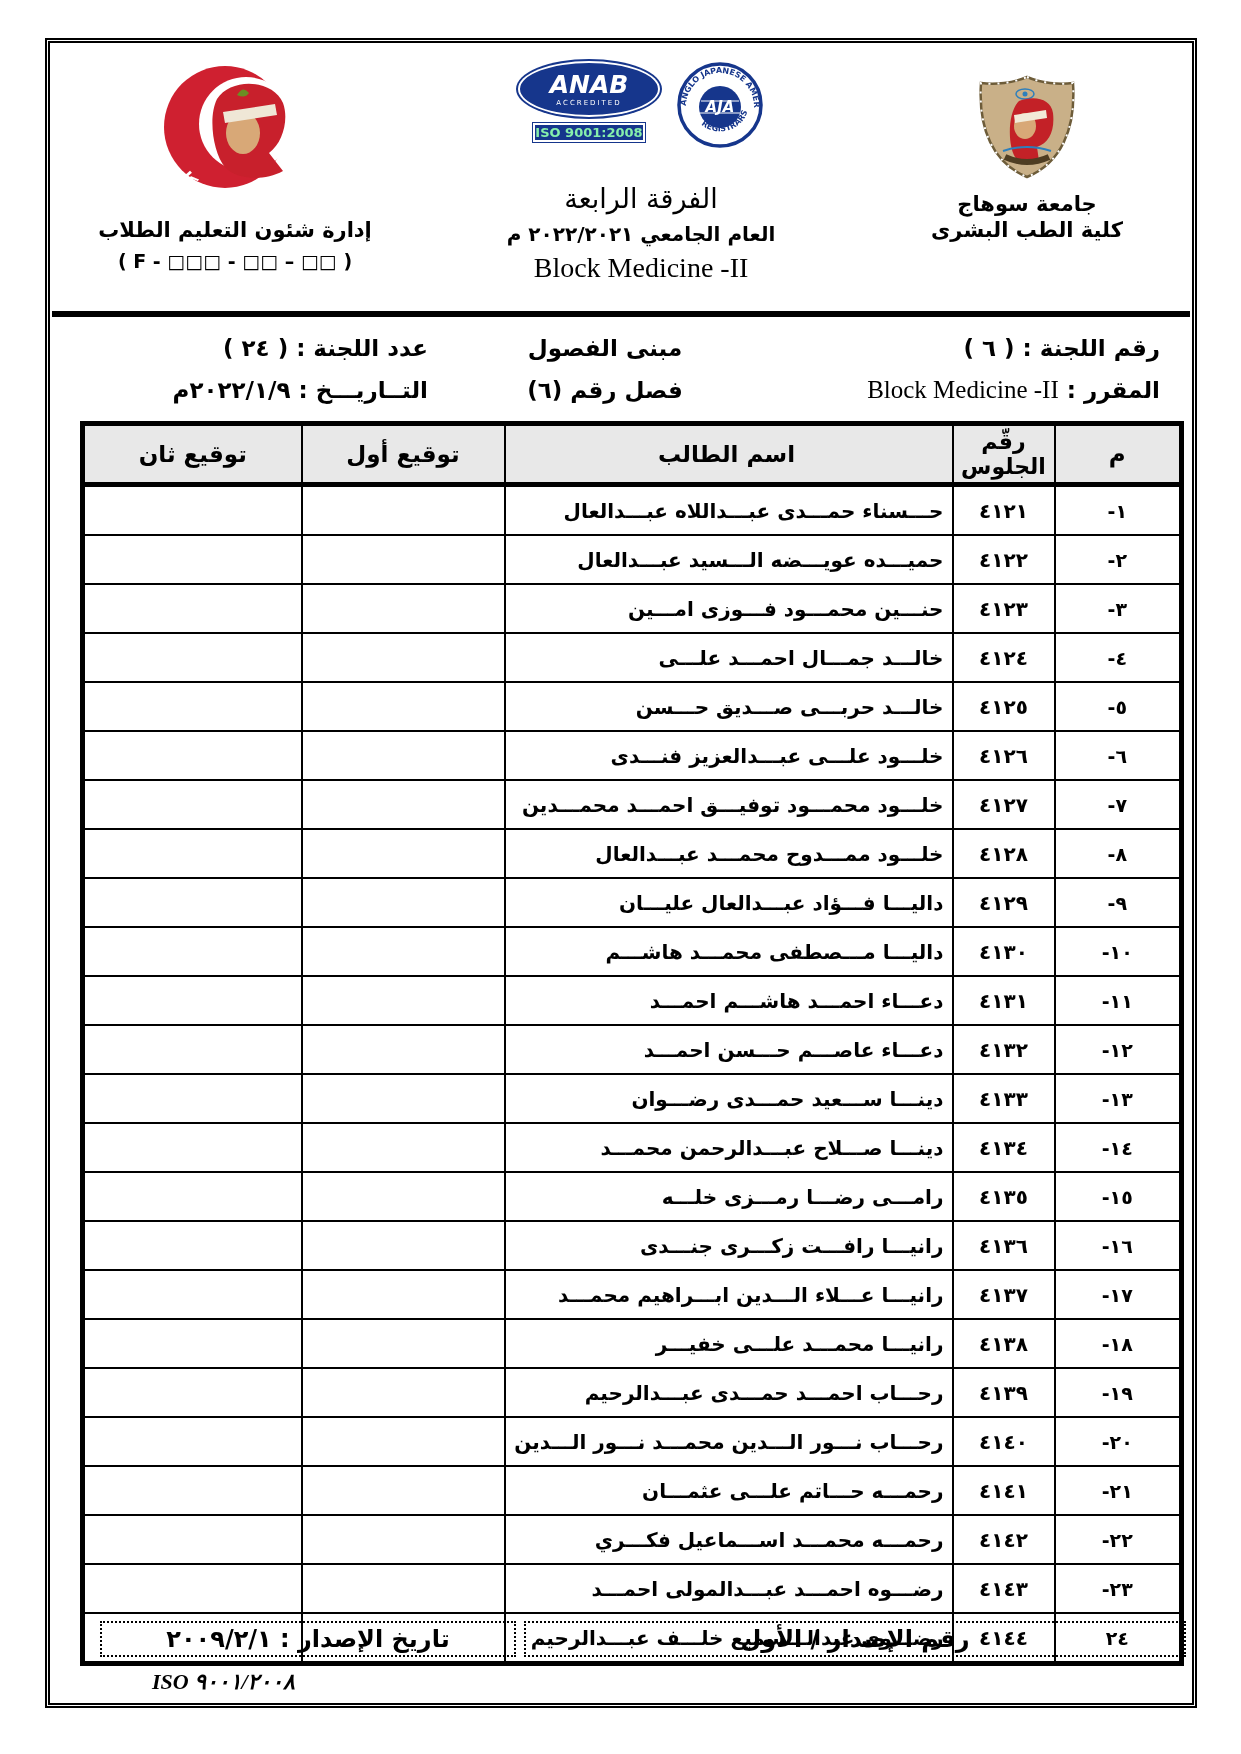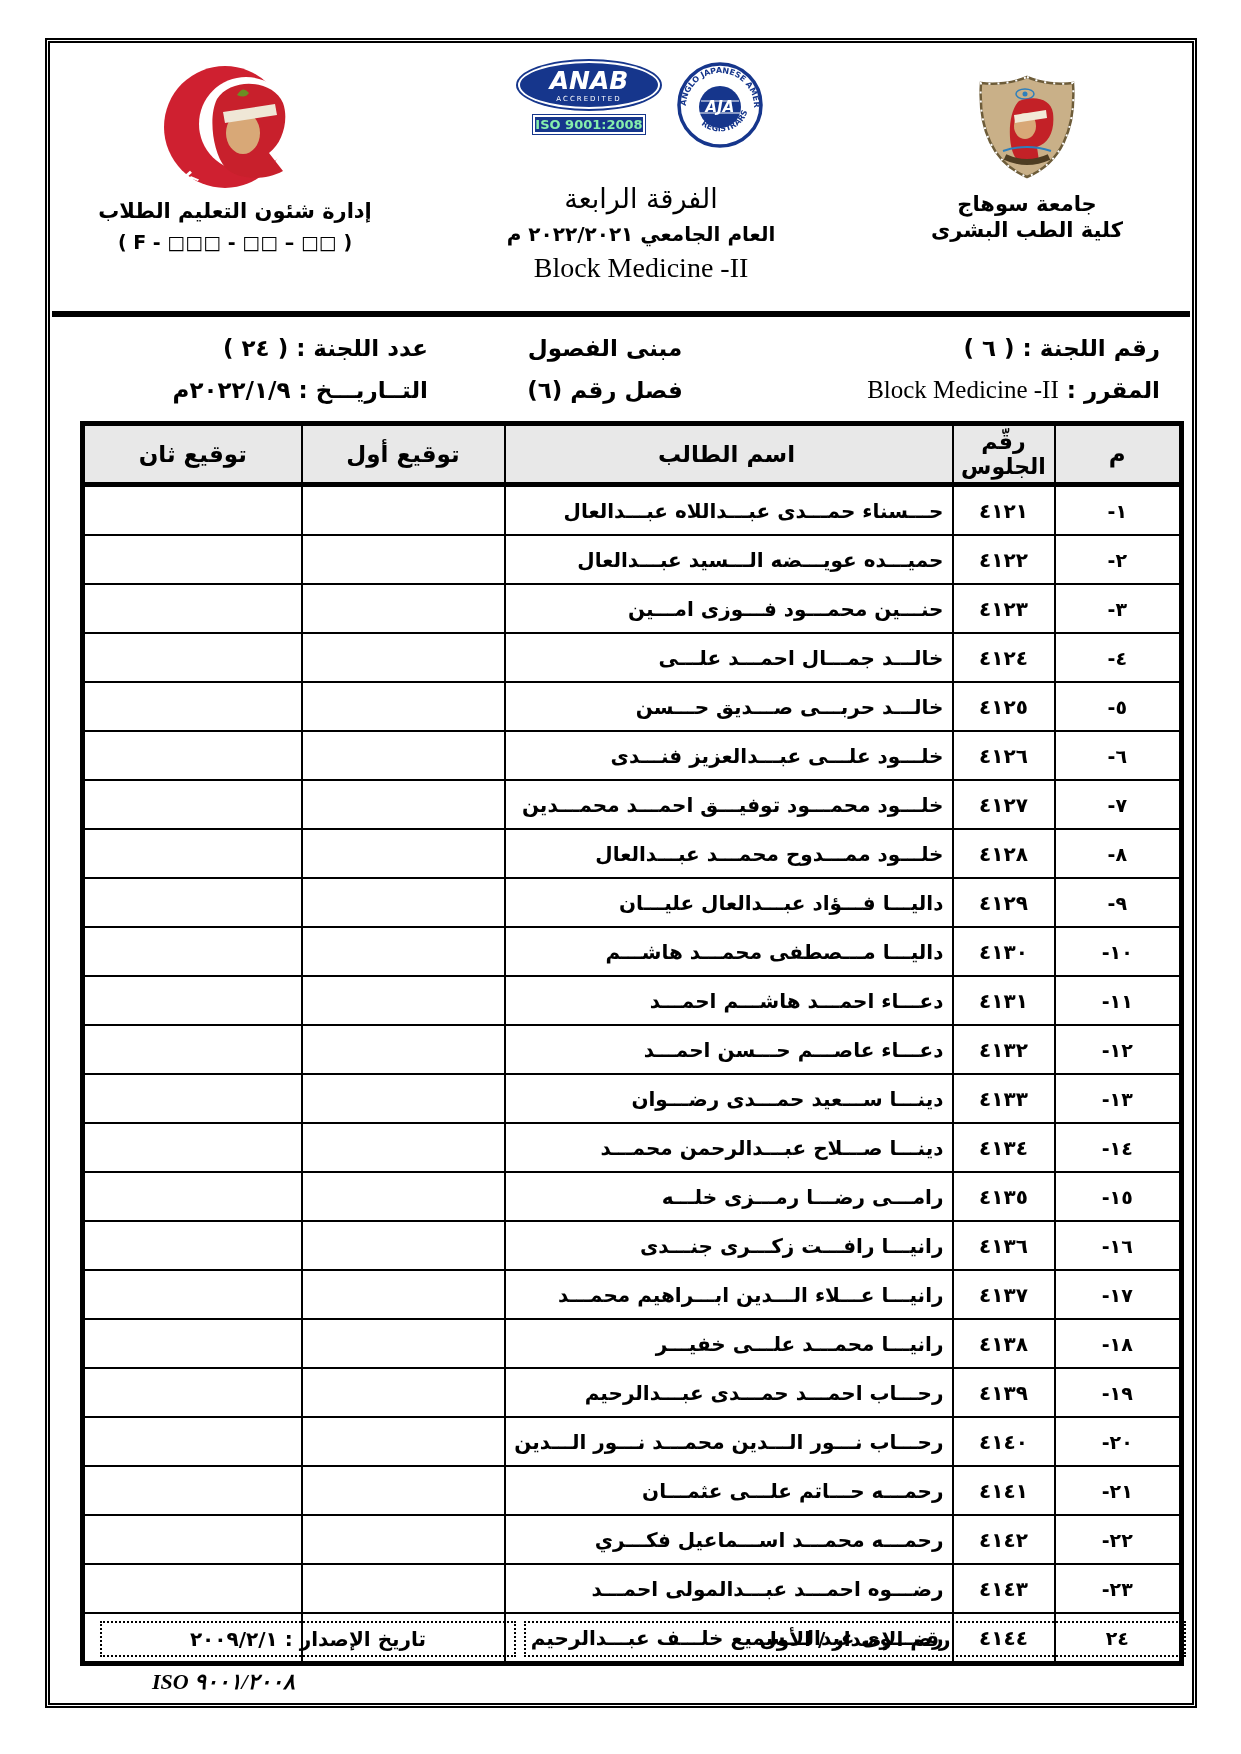--- a/index.html
+++ b/index.html
@@ -7,28 +7,28 @@
   .page{position:absolute;left:45px;top:38px;width:1152px;height:1670px;border:5px double #000;box-sizing:border-box;background:#fff;}
 
   
   .header{direction:rtl;display:flex;height:268px;padding-top:14px;box-sizing:border-box;}
   .col-right{width:330px;text-align:center;}
   .col-center{flex:1;text-align:center;}
   .col-left{width:370px;text-align:center;}
   .shield-wrap{margin-top:16px;}
   .uni-caption{font-weight:bold;font-size:21px;line-height:1.25;margin-top:6px;}
   .logos-row{display:flex;direction:ltr;justify-content:center;align-items:flex-start;gap:16px;margin-top:4px;height:116px;}
-  .anab-oval{width:142px;height:48px;border-radius:50%;background:#16368c;box-shadow:0 0 0 2px #fff inset,0 0 0 2px #16368c;display:flex;flex-direction:column;align-items:center;justify-content:center;color:#fff;}
+  .anab-oval{width:142px;height:56px;border-radius:50%;background:#16368c;box-shadow:0 0 0 2px #fff inset,0 0 0 2px #16368c;display:flex;flex-direction:column;align-items:center;justify-content:center;color:#fff;}
   .anab-text{font-style:italic;font-weight:bold;font-size:25px;line-height:1;}
   .anab-acc{font-size:7px;letter-spacing:2px;margin-top:2px;}
   .anab-iso{margin:5px auto 0;width:112px;background:#16368c;color:#86efac;font-size:13px;font-weight:bold;padding:2px 0;border:1px solid #16368c;box-shadow:0 0 0 2px #fff inset;}
   .title-ar1{font-weight:normal;font-size:27px;margin-top:6px;}
   .title-ar2{font-weight:bold;font-size:20px;margin-top:8px;}
   .title-en{font-family:"Liberation Serif",serif;font-size:28px;margin-top:6px;direction:ltr;}
-  .dept{font-weight:bold;font-size:21px;margin-top:0;}
+  .dept{font-weight:bold;font-size:21px;margin-top:19px;}
   .form-code{direction:ltr;font-weight:bold;font-size:19px;margin-top:8px;}
 
   
   .rule{border-top:6px solid #000;margin:0 2px;}
   .info{direction:rtl;padding:10px 0 0 0;}
   .info-row{display:grid;grid-template-columns:424px 1fr 392px;align-items:center;height:42px;font-weight:bold;font-size:23px;}
   .info-right{text-align:right;padding-right:32px;}
   .info-center{text-align:center;}
   .info-left{text-align:right;padding-right:14px;}
   .course-en{font-family:"Liberation Serif",serif;font-weight:normal;font-size:25px;direction:ltr;display:inline-block;}
@@ -41,21 +41,21 @@
   .c-serial{width:127px;text-align:center;font-weight:bold;font-size:19px;}
   .c-seat{width:102px;text-align:center;font-weight:bold;font-size:20px;letter-spacing:7px;}
   .c-name{width:448px;text-align:right;font-weight:bold;font-size:20px;padding:0 8px 0 4px;white-space:nowrap;overflow:hidden;}
   .c-sig1{width:203px;}
   .c-sig2{width:219px;}
   th.c-seat{letter-spacing:0;font-size:22px;}
   th.c-serial,th.c-name{font-size:23px;}
 
   
   .footer{position:absolute;left:50px;right:6px;bottom:46px;display:flex;direction:rtl;gap:8px;}
-  .fbox{border:2px dotted #000;height:36px;line-height:33px;text-align:center;font-weight:bold;font-size:20px;box-sizing:border-box;}
+  .fbox{border:2px dotted #000;height:36px;line-height:33px;text-align:center;font-weight:bold;font-size:24px;box-sizing:border-box;}
   .fbox-no{flex:1;}
   .fbox-date{width:416px;}
   .iso-line{position:absolute;left:102px;bottom:8px;direction:ltr;font-family:"Liberation Serif",serif;font-style:italic;font-weight:bold;font-size:22px;}
 </style>
 </head>
 <body>
 
 <div class="page">
 
   <div class="header">

